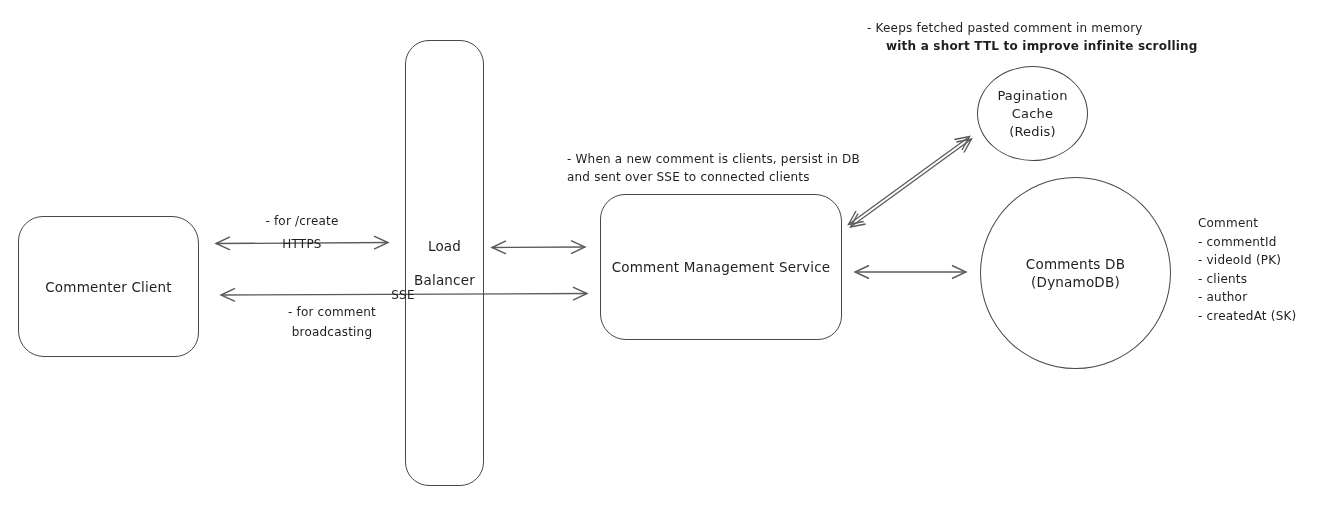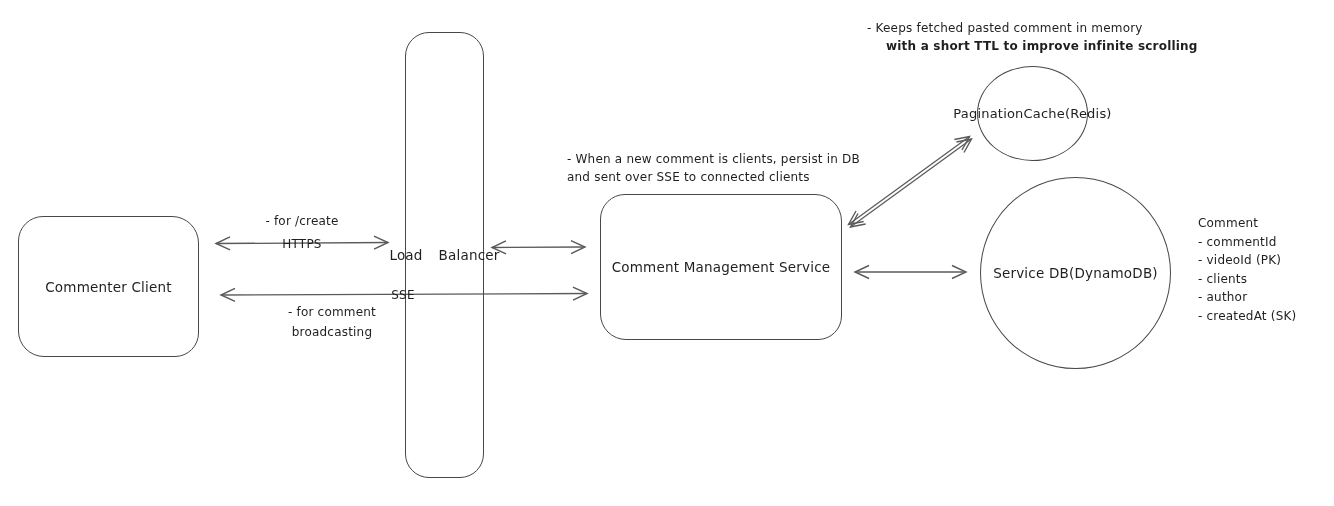--- a/index.html
+++ b/index.html
@@ -9,30 +9,30 @@
     overflow: hidden; position: relative;
     font-family: "DejaVu Sans", "Liberation Sans", sans-serif;
     color: #1f1f1f;
   }
   .canvas { position: absolute; inset: 0; width: 1334px; height: 506px; }
   svg.arrow-layer { position: absolute; left: 0; top: 0; z-index: 1; }
   .node {
     position: absolute; z-index: 2;
     border: 1.4px solid #484848;
     background: transparent;
-    display: flex; flex-direction: row;
+    display: flex; flex-direction: column;
     align-items: center; justify-content: center;
     text-align: center;
     font-size: 13.5px; line-height: 18px;
     letter-spacing: 0.2px;
   }
   .rounded { border-radius: 25px 27px 24px 26px; }
   .ellipse { border-radius: 50%; }
   .node-commenter-client { left: 18px;  top: 216px; width: 181px; height: 141px; }
-  .node-load-balancer    { left: 405px; top: 32px;  width: 79px;  height: 446px; border-radius: 24px; gap: 16px; }
+  .node-load-balancer    { left: 405px; top: 40px;  width: 79px;  height: 446px; border-radius: 24px; gap: 16px; }
   .node-cms              { left: 600px; top: 194px; width: 242px; height: 146px; text-align: right; }
   .node-pagination-cache { left: 977px; top: 66px;  width: 111px; height: 95px;  font-size: 13px; }
   .node-comments-db      { left: 980px; top: 177px; width: 191px; height: 192px; }
   .txt {
     position: absolute; z-index: 3;
     font-size: 12px; line-height: 18px; letter-spacing: 0.2px;
     white-space: nowrap;
   }
   .center { text-align: center; }
   .txt-note-create    { left: 240px; top: 212px; width: 124px; }
@@ -83,21 +83,21 @@
     <span>Comment Management Service</span>
   </div>
 
   <div class="node ellipse node-pagination-cache">
     <span>Pagination</span>
     <span>Cache</span>
     <span>(Redis)</span>
   </div>
 
   <div class="node ellipse node-comments-db">
-    <span>Service DB</span>
+    <span>Comments DB</span>
     <span>(DynamoDB)</span>
   </div>
 
   <div class="txt center txt-note-create">
     <div>- for /create</div>
   </div>
 
   <div class="txt center txt-label-https">
     <div>HTTPS</div>
   </div>

